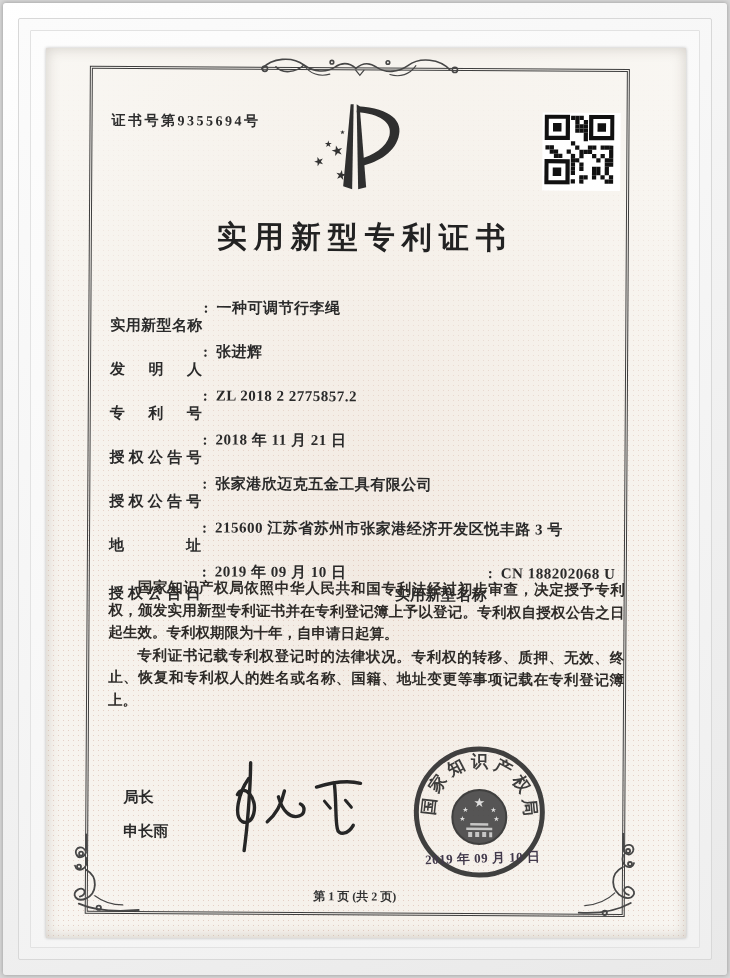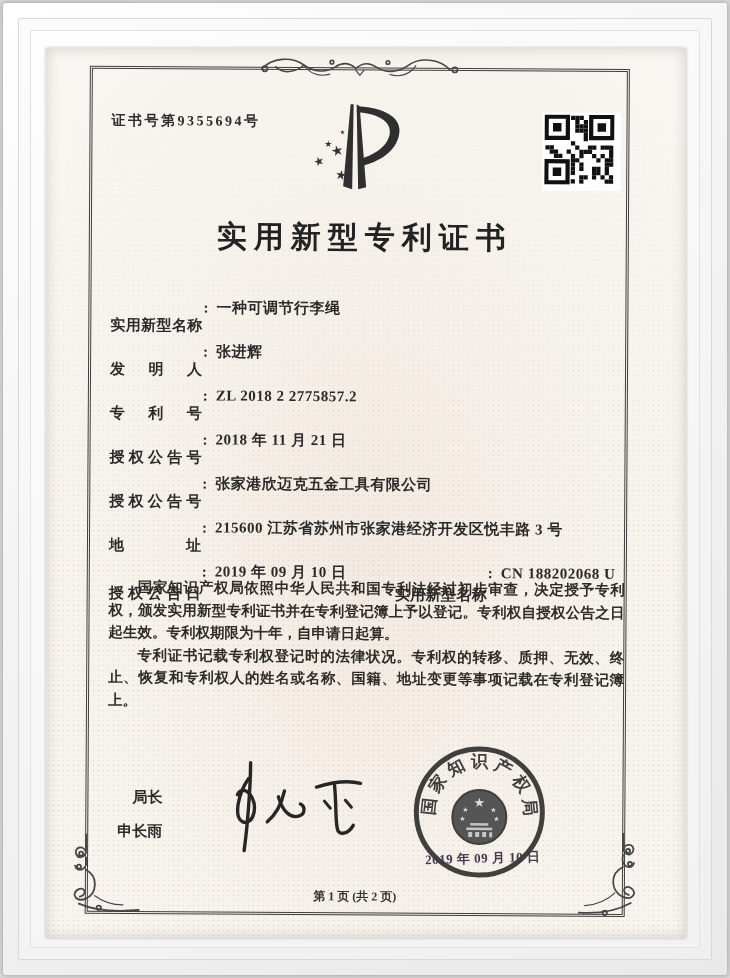--- a/index.html
+++ b/index.html
@@ -42,21 +42,21 @@
   .frow{height:44px;display:flex;align-items:center;font-size:15px;font-weight:bold;color:#2a2a2a;}
   .flabel{display:inline-block;width:92px;text-align:justify;text-align-last:justify;margin-top:36px;}
   .fcolon{margin:0 8px 0 1px;}
   .fvalue{letter-spacing:.5px;}
   .grant-group1{display:flex;align-items:center;width:286px;}
   .grant-group2{display:flex;align-items:center;}
   .glabel{display:inline-block;width:92px;text-align:justify;text-align-last:justify;margin-top:44px;}
   .paras{position:absolute;left:66px;top:528px;width:516px;color:#2e2b28;}
   .paras p{margin:0;font-size:14.5px;line-height:22.5px;font-weight:600;
     text-align:justify;text-indent:2em;}
-  .director{position:absolute;left:76px;top:732px;font-size:15px;font-weight:bold;color:#2a2a2a;line-height:34px;text-align:right;}
+  .director{position:absolute;left:82px;top:732px;font-size:15px;font-weight:bold;color:#2a2a2a;line-height:34px;}
   .signature{position:absolute;left:177px;top:710px;width:160px;height:100px;color:#262626;}
   .seal{position:absolute;left:363px;top:687px;width:150px;height:150px;opacity:.9;}
   .seal-date{position:absolute;left:384px;top:799px;width:140px;font-size:13px;font-weight:bold;
     color:#42394b;letter-spacing:.5px;transform:rotate(-2deg);}
   .footer{position:absolute;left:44px;top:839px;width:540px;text-align:center;
     font-size:12px;font-weight:bold;color:#333;}
 </style>
 </head>
 <body>
 

